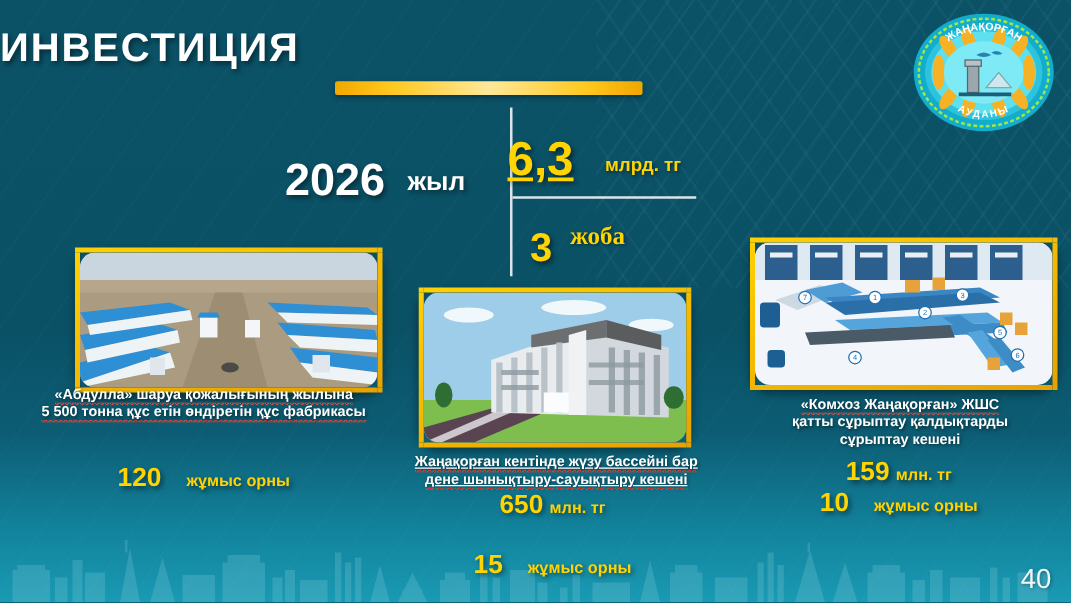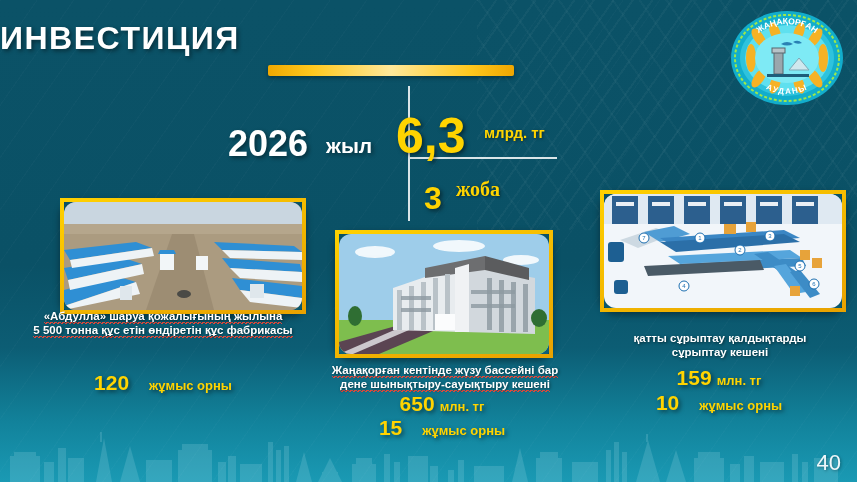--- a/index.html
+++ b/index.html
@@ -46,22 +46,23 @@
   .hline{position:absolute;left:410px;top:157px;width:147px;height:2px;background:rgba(255,255,255,.85);}
   .year{
     position:absolute;left:228px;top:123px;color:#fff;font-size:36px;font-weight:bold;
     text-shadow:2px 2px 4px rgba(0,0,0,.45);
   }
   .year-unit{
     position:absolute;left:326px;top:134px;color:#fff;font-size:21px;font-weight:bold;
     text-shadow:2px 2px 4px rgba(0,0,0,.45);
   }
   .kpi1{
-    position:absolute;left:396px;top:107px;color:#ffd400;font-size:50px;font-weight:bold;
+    position:absolute;left:406px;top:107px;color:#ffd400;font-size:38px;font-weight:bold;
     text-shadow:2px 2px 4px rgba(0,0,0,.5);
+    text-decoration:underline;
   }
   .kpi1-unit{
     position:absolute;left:484px;top:124px;color:#ffd400;font-size:15px;font-weight:bold;
     text-shadow:1px 1px 3px rgba(0,0,0,.5);
   }
   .kpi2{
     position:absolute;left:424px;top:180px;color:#ffd400;font-size:32px;font-weight:bold;
     text-shadow:2px 2px 4px rgba(0,0,0,.5);
   }
   .kpi2-unit{
@@ -98,23 +99,23 @@
   .amt .u{font-size:13px;margin-left:5px;}
   .jobs{
     position:absolute;color:#ffd400;font-weight:bold;font-size:21px;
     text-shadow:2px 2px 4px rgba(0,0,0,.5);white-space:nowrap;
   }
   .jobs .u{font-size:13px;margin-left:20px;}
   .ctr{transform:translateX(-50%);}
   #cap-left{left:18px;top:309px;width:290px;}
   #amt-left{left:163px;top:348px;}
   #jobs-left{left:163px;top:371px;}
-  #cap-mid{left:300px;top:363px;width:290px;}
+  #cap-mid{left:300px;top:363px;width:290px;text-decoration:underline;}
   #amt-mid{left:442px;top:392px;}
-  #jobs-mid{left:442px;top:416px;}
+  #jobs-mid{left:442px;top:440px;}
   #cap-right{left:600px;top:317px;width:240px;}
   #amt-right{left:719px;top:366px;}
   #jobs-right{left:719px;top:391px;}
   
   .pagenum{
     position:absolute;right:16px;bottom:6px;color:#eef7fa;font-size:22px;
     text-shadow:1px 1px 3px rgba(0,0,0,.35);
   }
 </style>
 </head>
@@ -378,21 +379,21 @@
     <span class="squig">дене шынықтыру-сауықтыру кешені</span>
   </div>
   <div class="amt ctr" id="amt-mid">
     <span>650</span><span class="u">млн. тг</span>
   </div>
   <div class="jobs ctr" id="jobs-mid">
     <span>15</span><span class="u">жұмыс орны</span>
   </div>
 
   <div class="cap" id="cap-right">
-    <br>
+    <span class="squig">«Комхоз Жаңақорған» ЖШС</span><br>
     <span>қатты сұрыптау қалдықтарды</span><br>
     <span>сұрыптау кешені</span>
   </div>
   <div class="amt ctr" id="amt-right">
     <span>159</span><span class="u">млн.  тг</span>
   </div>
   <div class="jobs ctr" id="jobs-right">
     <span>10</span><span class="u">жұмыс орны</span>
   </div>
 

